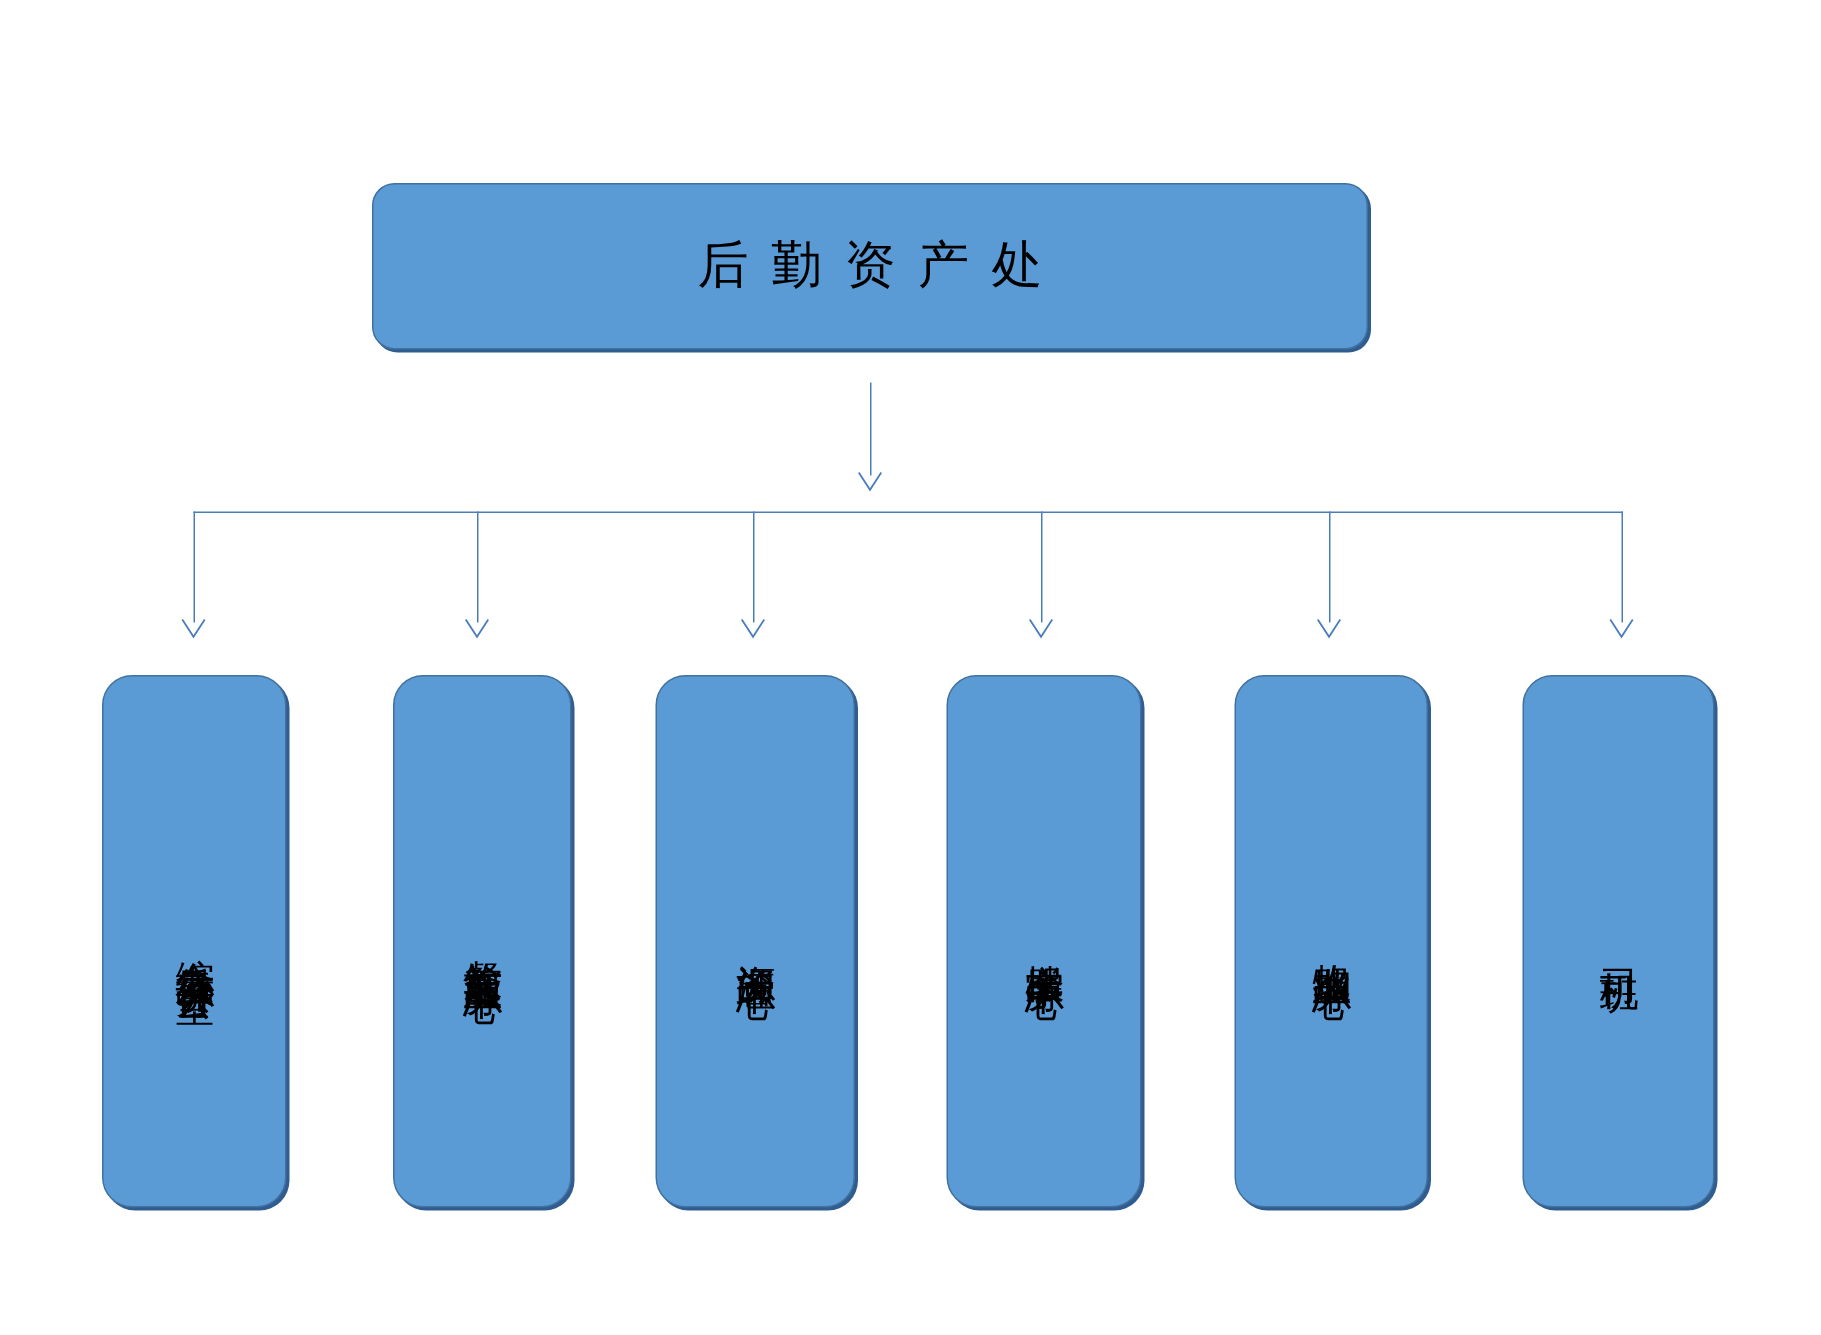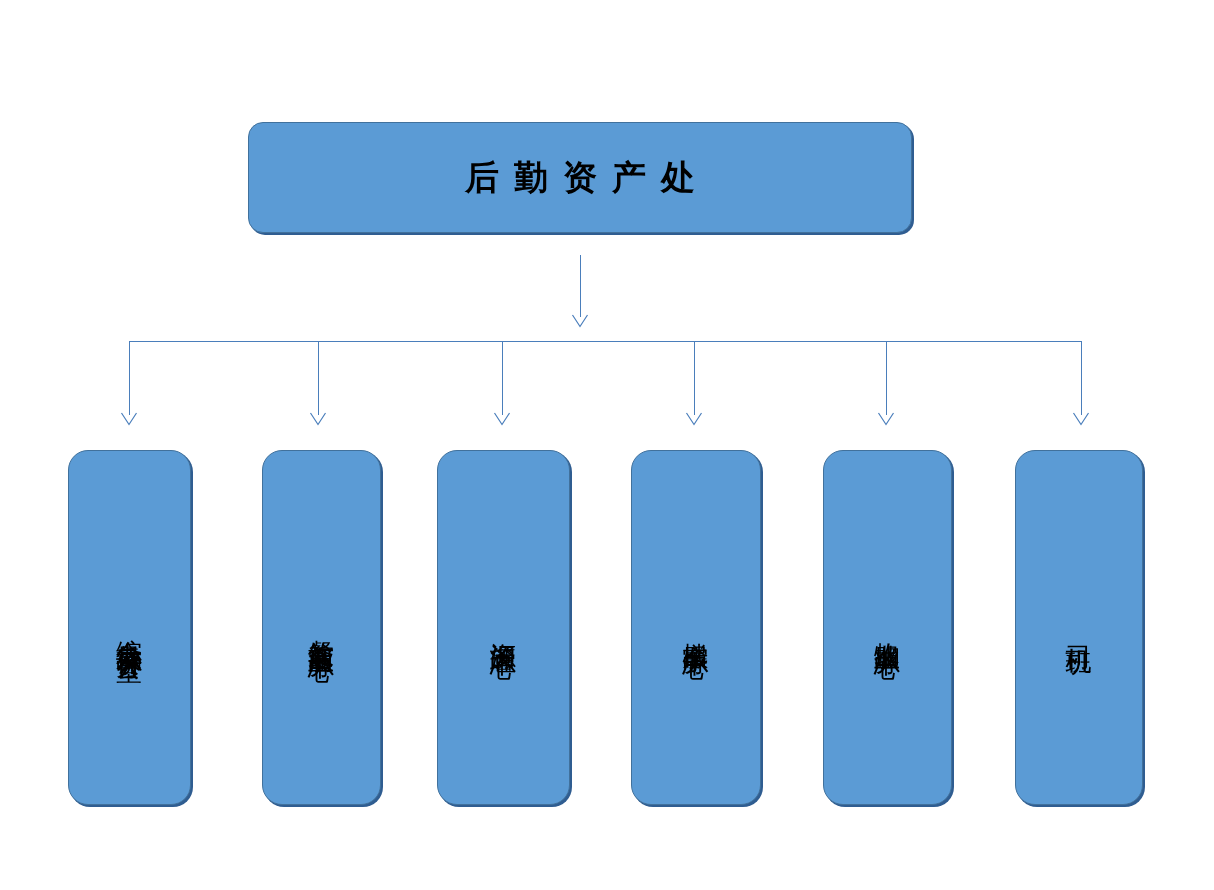--- a/index.html
+++ b/index.html
@@ -39,21 +39,21 @@
     width: 664px;
     height: 111px;
     border-radius: 15px;
   }
   .root-label {
     font-size: 34px;
     line-height: 1.1;
     letter-spacing: 15px;
     text-indent: 15px;
     white-space: nowrap;
-    font-weight: bold;
+    font-weight: normal;
   }
 
   
   .child-node {
     border-radius: 20px;
     top: 450px;
     height: 355px;
   }
   .child-label {
     writing-mode: vertical-rl;

